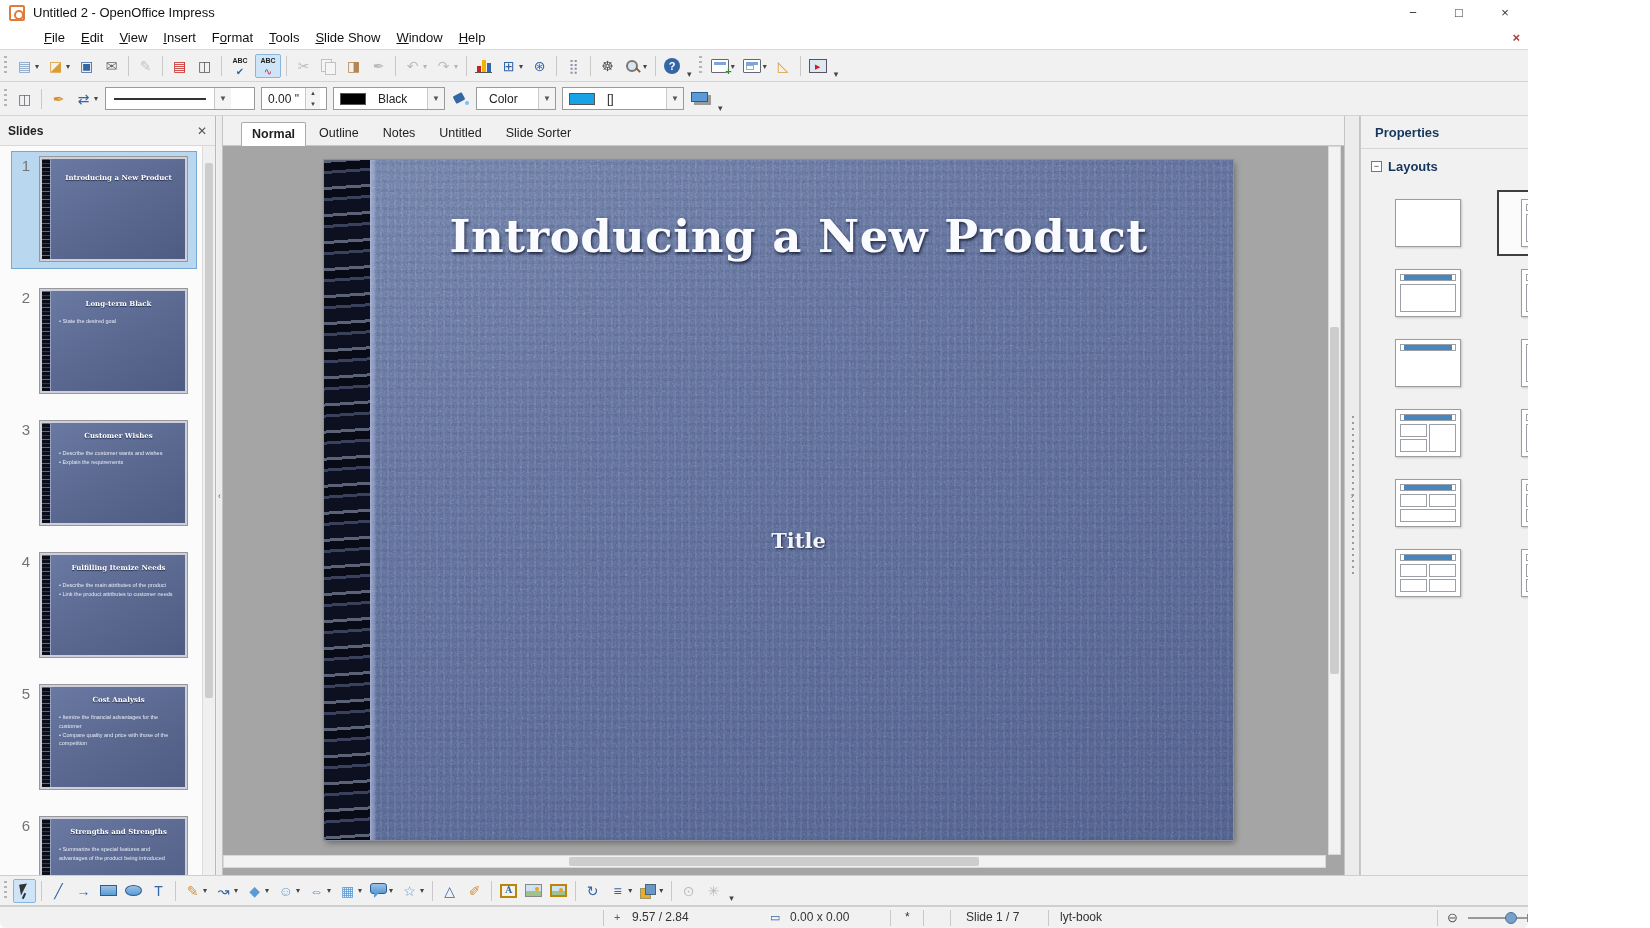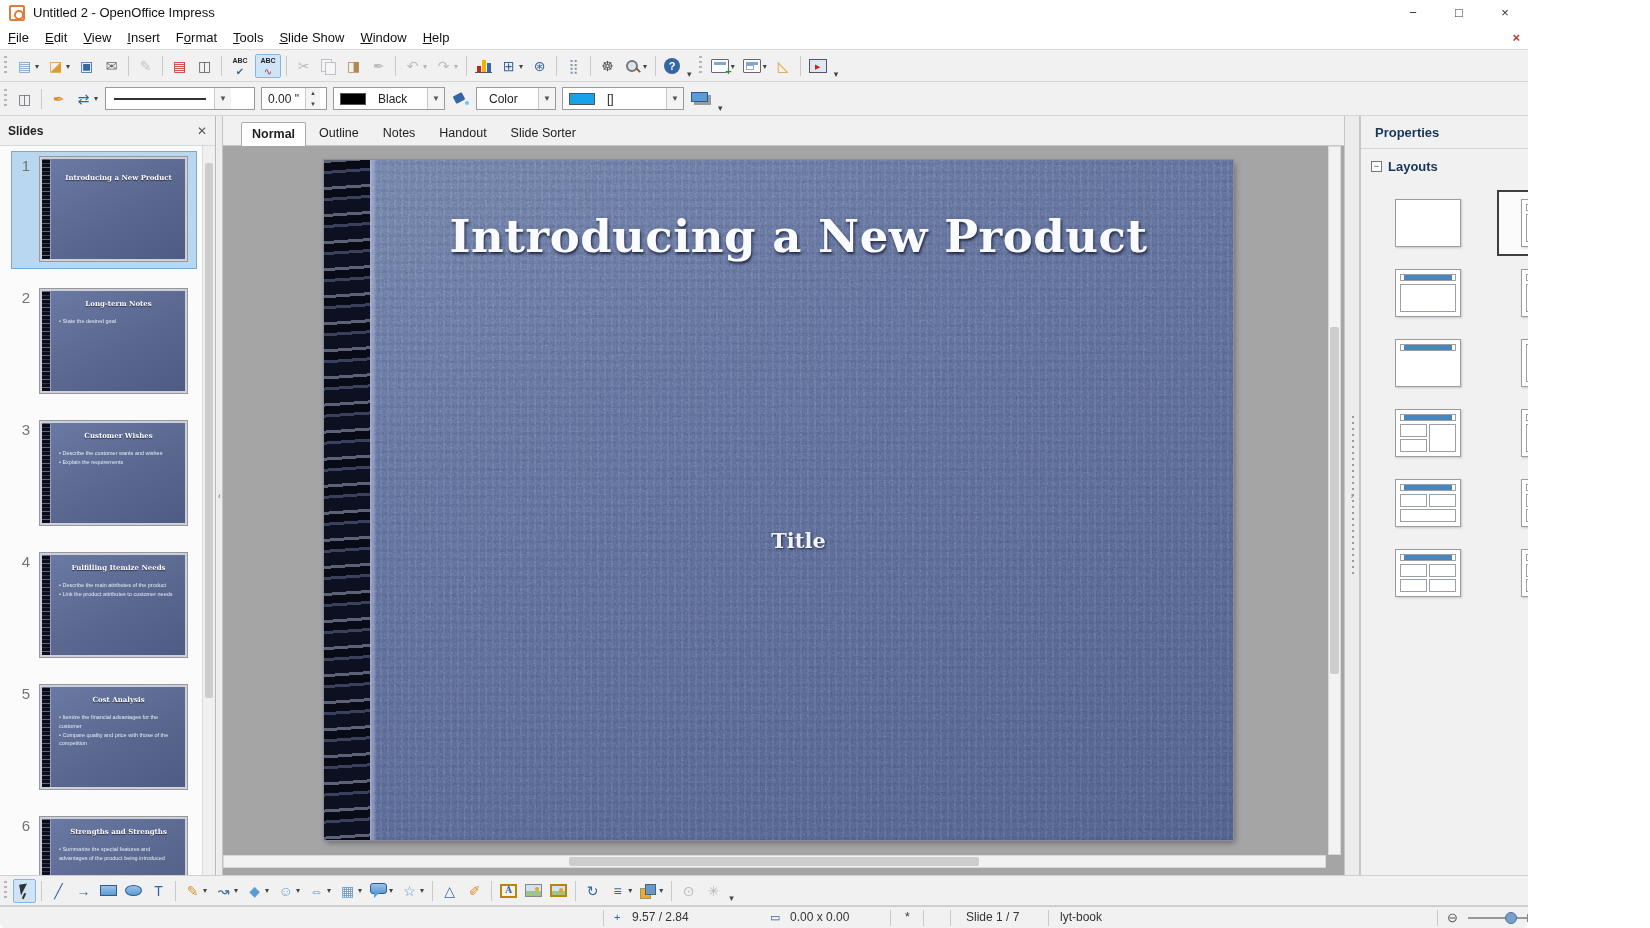--- a/index.html
+++ b/index.html
@@ -9,21 +9,21 @@
 
   
   .titlebar { position:absolute; top:0; left:0; right:0; height:25px; background:#fff; display:flex; align-items:center; }
   .appicon { width:16px; height:16px; margin:0 8px 0 9px; border:2px solid #e07b39; border-radius:2px; background:#fff; position:relative; }
   .appicon::after { content:""; position:absolute; left:3px; top:3px; width:6px; height:6px; border-radius:50%; border:2px solid #e07b39; }
   .wtitle { font-size:13px; color:#111; }
   .wbtns { margin-left:auto; display:flex; height:25px; }
   .wbtn { width:46px; height:25px; display:flex; align-items:center; justify-content:center; font-size:13px; color:#333; }
 
   
-  .menubar { position:absolute; top:25px; left:0; right:0; height:25px; background:#fff; border-bottom:1px solid #d9d9d9; display:flex; align-items:center; }
+  .menubar { position:absolute; top:25px; left:0; right:0; height:25px; background:#fff; border-bottom:1px solid #d9d9d9; display:flex; align-items:center;padding-left:36px; }
   .mitem { padding:0 8px; height:25px; line-height:25px; font-size:13px; color:#111; }
   .mitem u { text-decoration:underline; }
   .doccls { margin-left:auto; margin-right:8px; color:#b03a2e; font-weight:bold; font-size:13px; }
 
   
   .toolbar { position:absolute; left:0; right:0; background:#f1f1f1; display:flex; align-items:center; border-bottom:1px solid #d4d4d4; }
   .tb1 { top:51px; height:31px; }
   .tb2 { top:82px; height:34px; }
   .tbdraw { top:875px; height:31px; border-top:1px solid #cfcfcf; border-bottom:1px solid #cfcfcf; }
   .tbtn { display:inline-flex; align-items:center; justify-content:center; height:24px; min-width:22px; padding:0 2px; margin:0 1px; border:1px solid transparent; border-radius:2px; }
@@ -370,21 +370,21 @@
             <span class="snum">1</span>
             <div class="sthumb">
               <div class="mini-spiral"></div>
               <div class="ttitle" style="top: 14px;">Introducing a New Product</div>
             </div>
           </div>
           <div class="slide-item" style="top: 140px;">
             <span class="snum">2</span>
             <div class="sthumb">
               <div class="mini-spiral"></div>
-              <div class="ttitle">Long-term Notes</div>
+              <div class="ttitle">Long-term Black</div>
               <div class="tbody">
                 <div>• State the desired goal</div>
               </div>
             </div>
           </div>
           <div class="slide-item" style="top: 272px;">
             <span class="snum">3</span>
             <div class="sthumb">
               <div class="mini-spiral"></div>
               <div class="ttitle">Customer Wishes</div>
@@ -432,21 +432,21 @@
       </div>
     </div>
 
     <div class="splitL">‹</div>
 
     <div class="workspace">
       <div class="viewtabs" id="view-tabs">
           <span class="vtab active">Normal</span>
           <span class="vtab">Outline</span>
           <span class="vtab">Notes</span>
-          <span class="vtab">Handout</span>
+          <span class="vtab">Untitled</span>
           <span class="vtab">Slide Sorter</span>
         </div>
       <div class="canvasarea">
         <div class="slide">
           <div class="weave"></div>
           <svg class="noise" width="100%" height="100%">
             <filter id="denimF">
               <feTurbulence type="fractalNoise" baseFrequency="0.55" numOctaves="3" seed="7" stitchTiles="stitch"></feTurbulence>
               <feColorMatrix type="saturate" values="0"></feColorMatrix>
             </filter>

